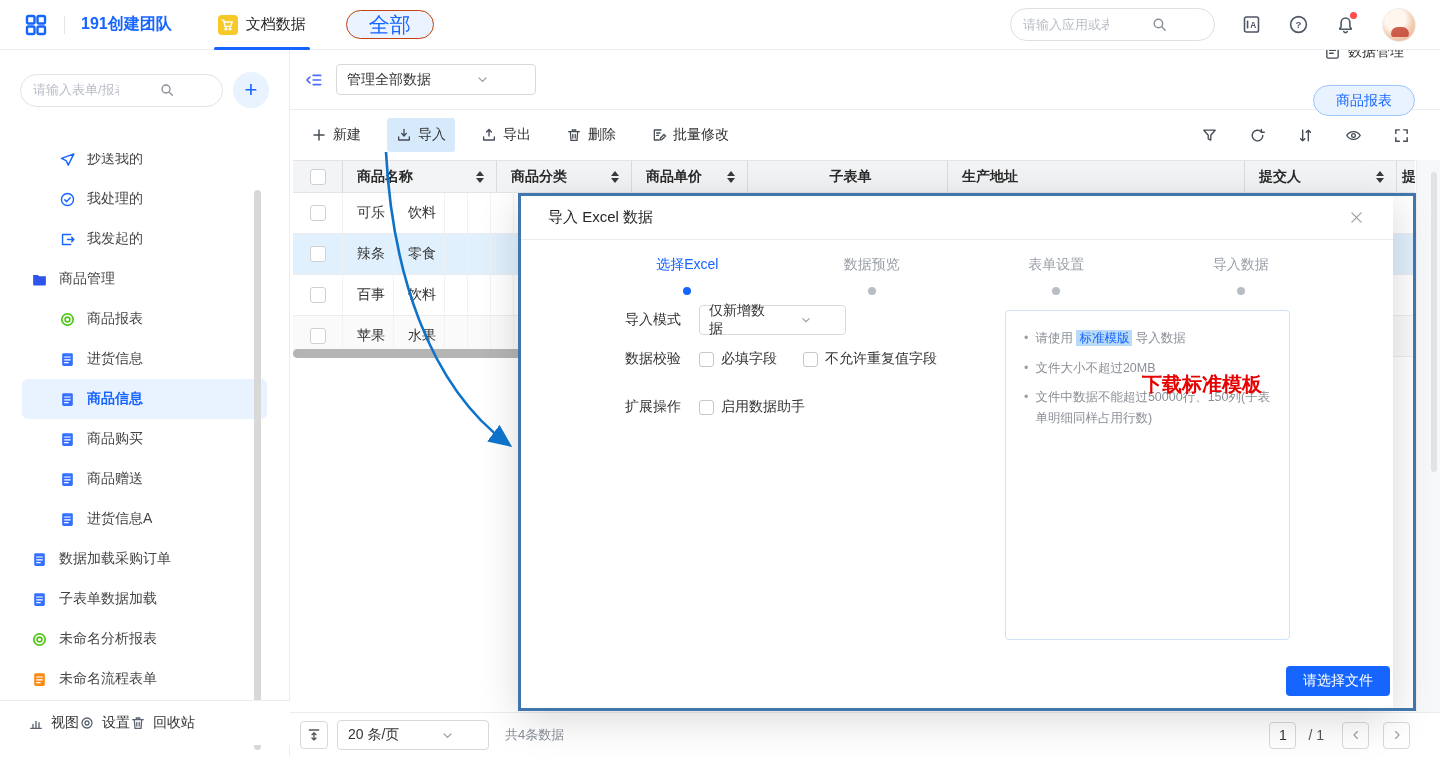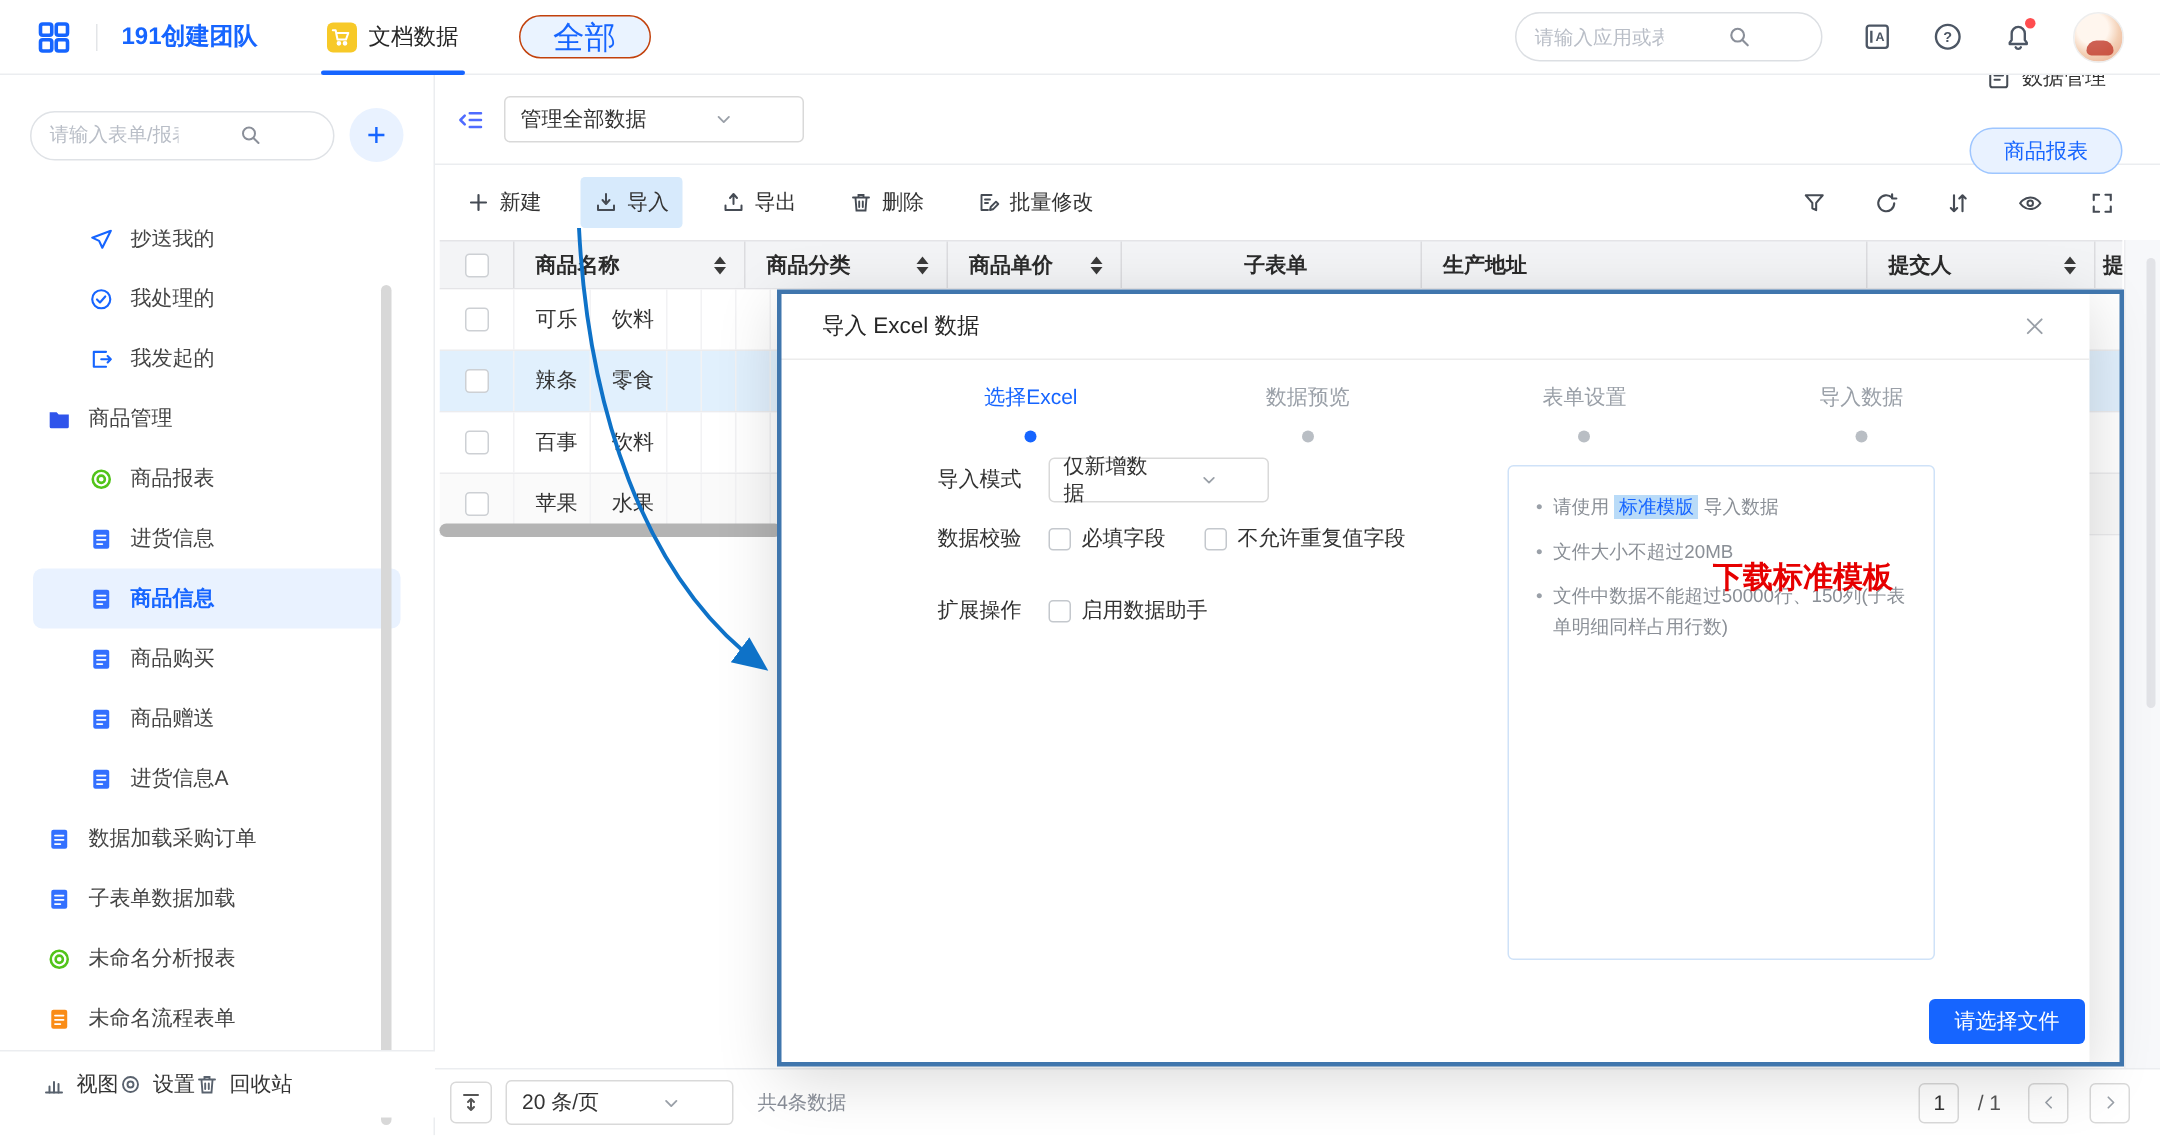--- a/index.html
+++ b/index.html
@@ -88,21 +88,21 @@
   .tr .tc { border-right:1px solid #f2f2f4; color:#333; }
   .tr.hl { background:#e1f0fd; }
   .tr.alt { background:#fafafa; }
   .cb { width:16px; height:16px; border:1px solid #cdd0d4; border-radius:3px; background:#fff; cursor:pointer; }
   .hscroll { position:absolute; left:3px; top:299px; width:228px; height:9px; border-radius:5px; background:#b4b4b4; z-index:2; }
   .right-gutter { position:absolute; left:1126px; top:110px; width:24px; height:552px; background:#f7f8fa; border-left:1px solid #ededf0; }
   .right-gutter::after { content:""; position:absolute; right:3px; top:12px; width:6px; height:300px; border-radius:3px; background:#e2e3e7; }
 
   
   .mn-foot { position:absolute; left:0; bottom:0; width:1150px; height:45px; border-top:1px solid #ebedf0; background:#fff;
-             display:flex; align-items:center; padding:0 20px 0 10px; z-index:4; }
+             display:flex; align-items:center; padding:0 30px 0 10px; z-index:4; }
   .rowh-btn { width:28px; height:28px; border:1px solid #d9d9d9; border-radius:4px; color:#555; display:flex;
               align-items:center; justify-content:center; cursor:pointer; }
   .size-select { width:152px; height:30px; border:1px solid #d9d9d9; border-radius:4px; margin-left:9px; display:flex;
                  align-items:center; padding:0 10px; gap:6px; cursor:pointer; }
   .size-select span { flex:1; }
   .total { color:#8a8f99; margin-left:16px; font-size:13px; }
   .pager { margin-left:auto; display:flex; align-items:center; gap:8px; }
   .pg-box { min-width:27px; height:27px; border:1px solid #d9d9d9; border-radius:4px; display:flex; align-items:center;
             justify-content:center; color:#333; }
   .pg-sep { color:#555; margin:0 4px; }

